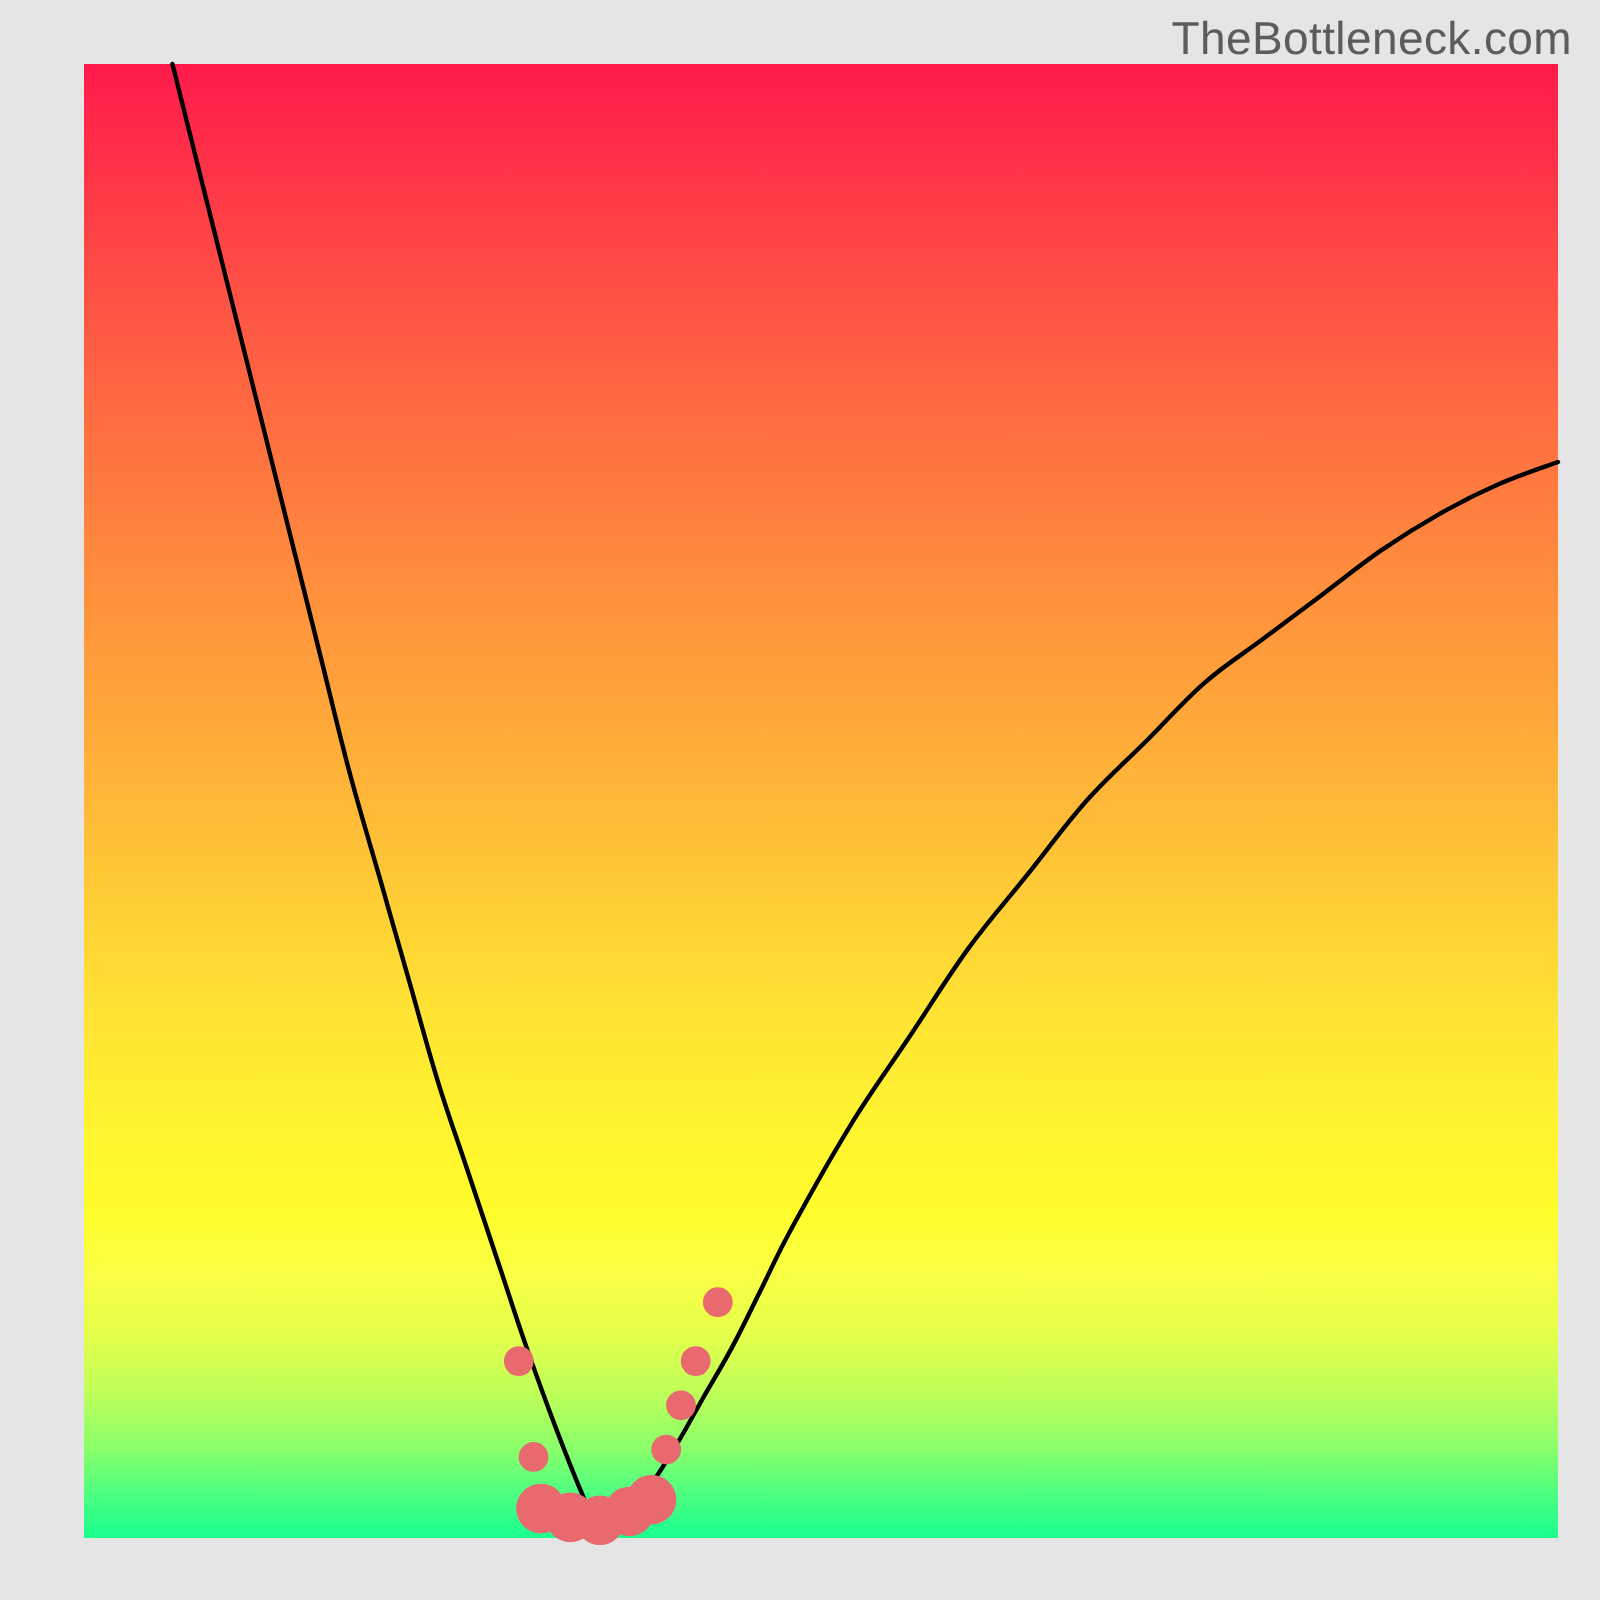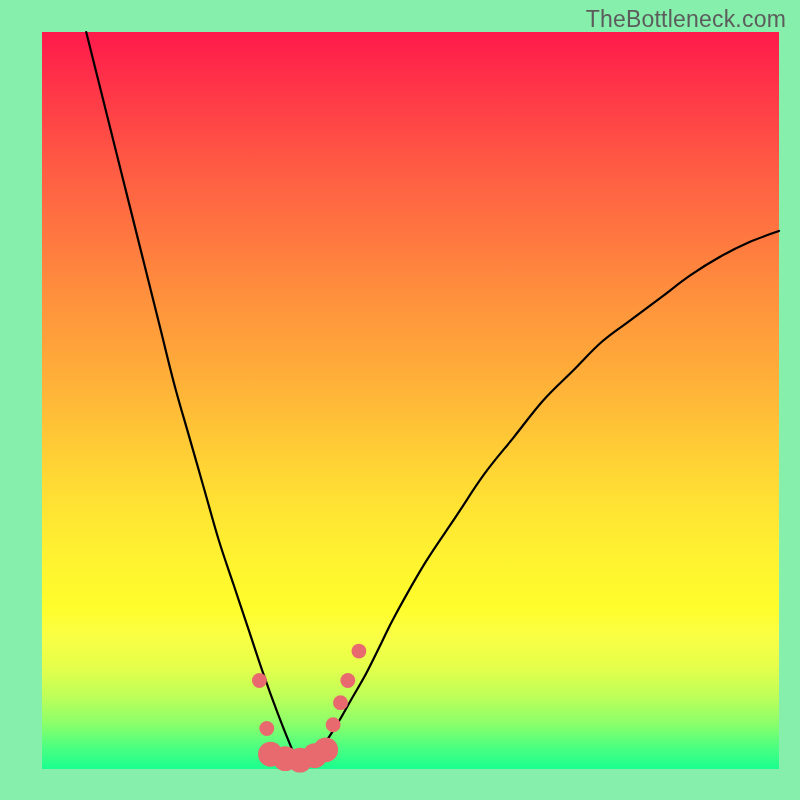--- a/index.html
+++ b/index.html
@@ -10,21 +10,21 @@
     background: #000;
     overflow: hidden;
     font-family: Arial, Helvetica, sans-serif;
   }
   .frame {
     position: absolute;
     left: 0;
     top: 0;
     width: 800px;
     height: 800px;
-    background: #86efac;
+    background: #e5e5e5;
   }
   .plot {
     position: absolute;
     left: 42px;
     top: 32px;
     width: 737px;
     height: 737px;
     background: linear-gradient(to bottom,
       #ff1a4b 0%,
       #ff3a47 9%,

